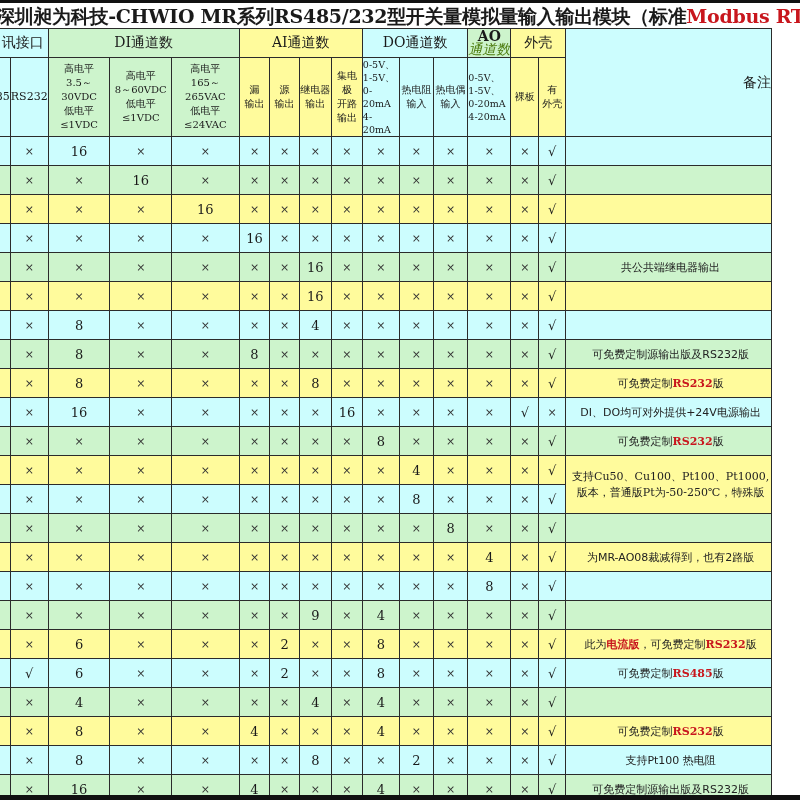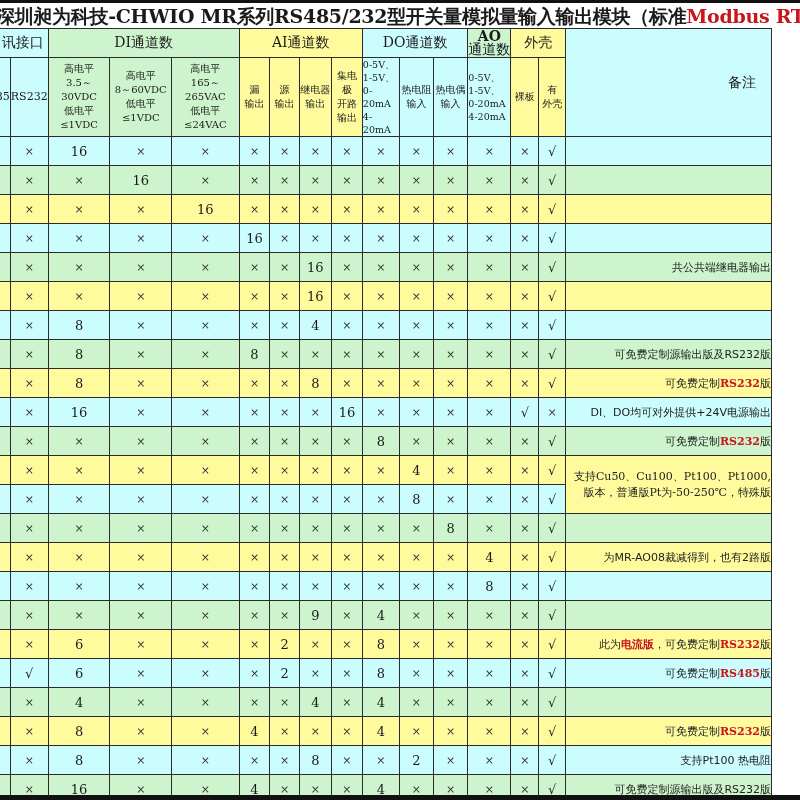--- a/index.html
+++ b/index.html
@@ -14,24 +14,24 @@
   td, th { border:1.5px solid #2b2b2b; padding:0; text-align:center; vertical-align:middle;
            font-weight:normal; overflow:hidden; white-space:nowrap; }
   th.g1 { height:28px; font-size:14px; }
   th.g2 { height:58px; font-size:10px; line-height:14px; white-space:normal; }
   td { height:28px; font-size:12px; }
   .cyan { background:#ccfdfe; }
   .green { background:#cdf4cc; }
   .yellow { background:#fffb9c; }
   .xmark { font-size:11px; color:#333; }
   .num { font-size:13px; font-weight:normal; font-family:"DejaVu Serif",serif; }
-  td.note { text-align:right; font-size:11px; padding-left:4px; font-family:"DejaVu Sans",sans-serif; color:#222; white-space:nowrap; }
+  td.note { text-align:center; font-size:11px; padding-left:4px; font-family:"DejaVu Sans",sans-serif; color:#222; white-space:nowrap; }
   td.note .red { color:#c8161d; font-weight:bold; font-family:"DejaVu Serif",serif; }
   .ao-head { font-size:11px; line-height:13px;margin-top:8px; }
-  .ao-head .sub { color:#0f172a; }
+  .ao-head .sub { color:#4d7c0f;font-style:italic; }
   .small-note { font-size:11px; line-height:16px; white-space:normal; vertical-align:middle;margin-top:12px; }
   .bottom-bar { position:absolute; left:0; top:795px; width:800px; height:5px; background:#111; }
 </style>
 </head>
 <body>
 
 <div class="title">
   <div class="inner">
     <span>深圳昶为科技-CHWIO MR系列RS485/232型开关量模拟量输入输出模块（标准</span><span class="red">Modbus RTU</span>
   </div>
@@ -60,21 +60,21 @@
     <tr>
       <th class="g1 cyan" colspan="2" style="text-align:right;padding-right:4px;">讯接口</th>
       <th class="g1 green" colspan="3">DI通道数</th>
       <th class="g1 yellow" colspan="4">AI通道数</th>
       <th class="g1 cyan" colspan="3">DO通道数</th>
       <th class="g1 green ao-head">
         <div style="font-weight:bold">AO</div>
         <div class="sub">通道数</div>
       </th>
       <th class="g1 yellow" colspan="2">外壳</th>
-      <th class="cyan" rowspan="2" style="font-size:14px;text-align:right;padding-right:15px;">备注</th>
+      <th class="cyan" rowspan="2" style="font-size:14px;text-align:right;padding-right:0px;">备注</th>
     </tr>
     <tr>
       <th class="g2 cyan" style="font-size:11px;">RS485</th>
       <th class="g2 cyan" style="font-size:11px;">RS232</th>
       <th class="g2 green" style="white-space:pre-line">高电平
 3.5～30VDC
 低电平
 ≤1VDC</th>
       <th class="g2 green" style="white-space:pre-line">高电平
 8～60VDC

